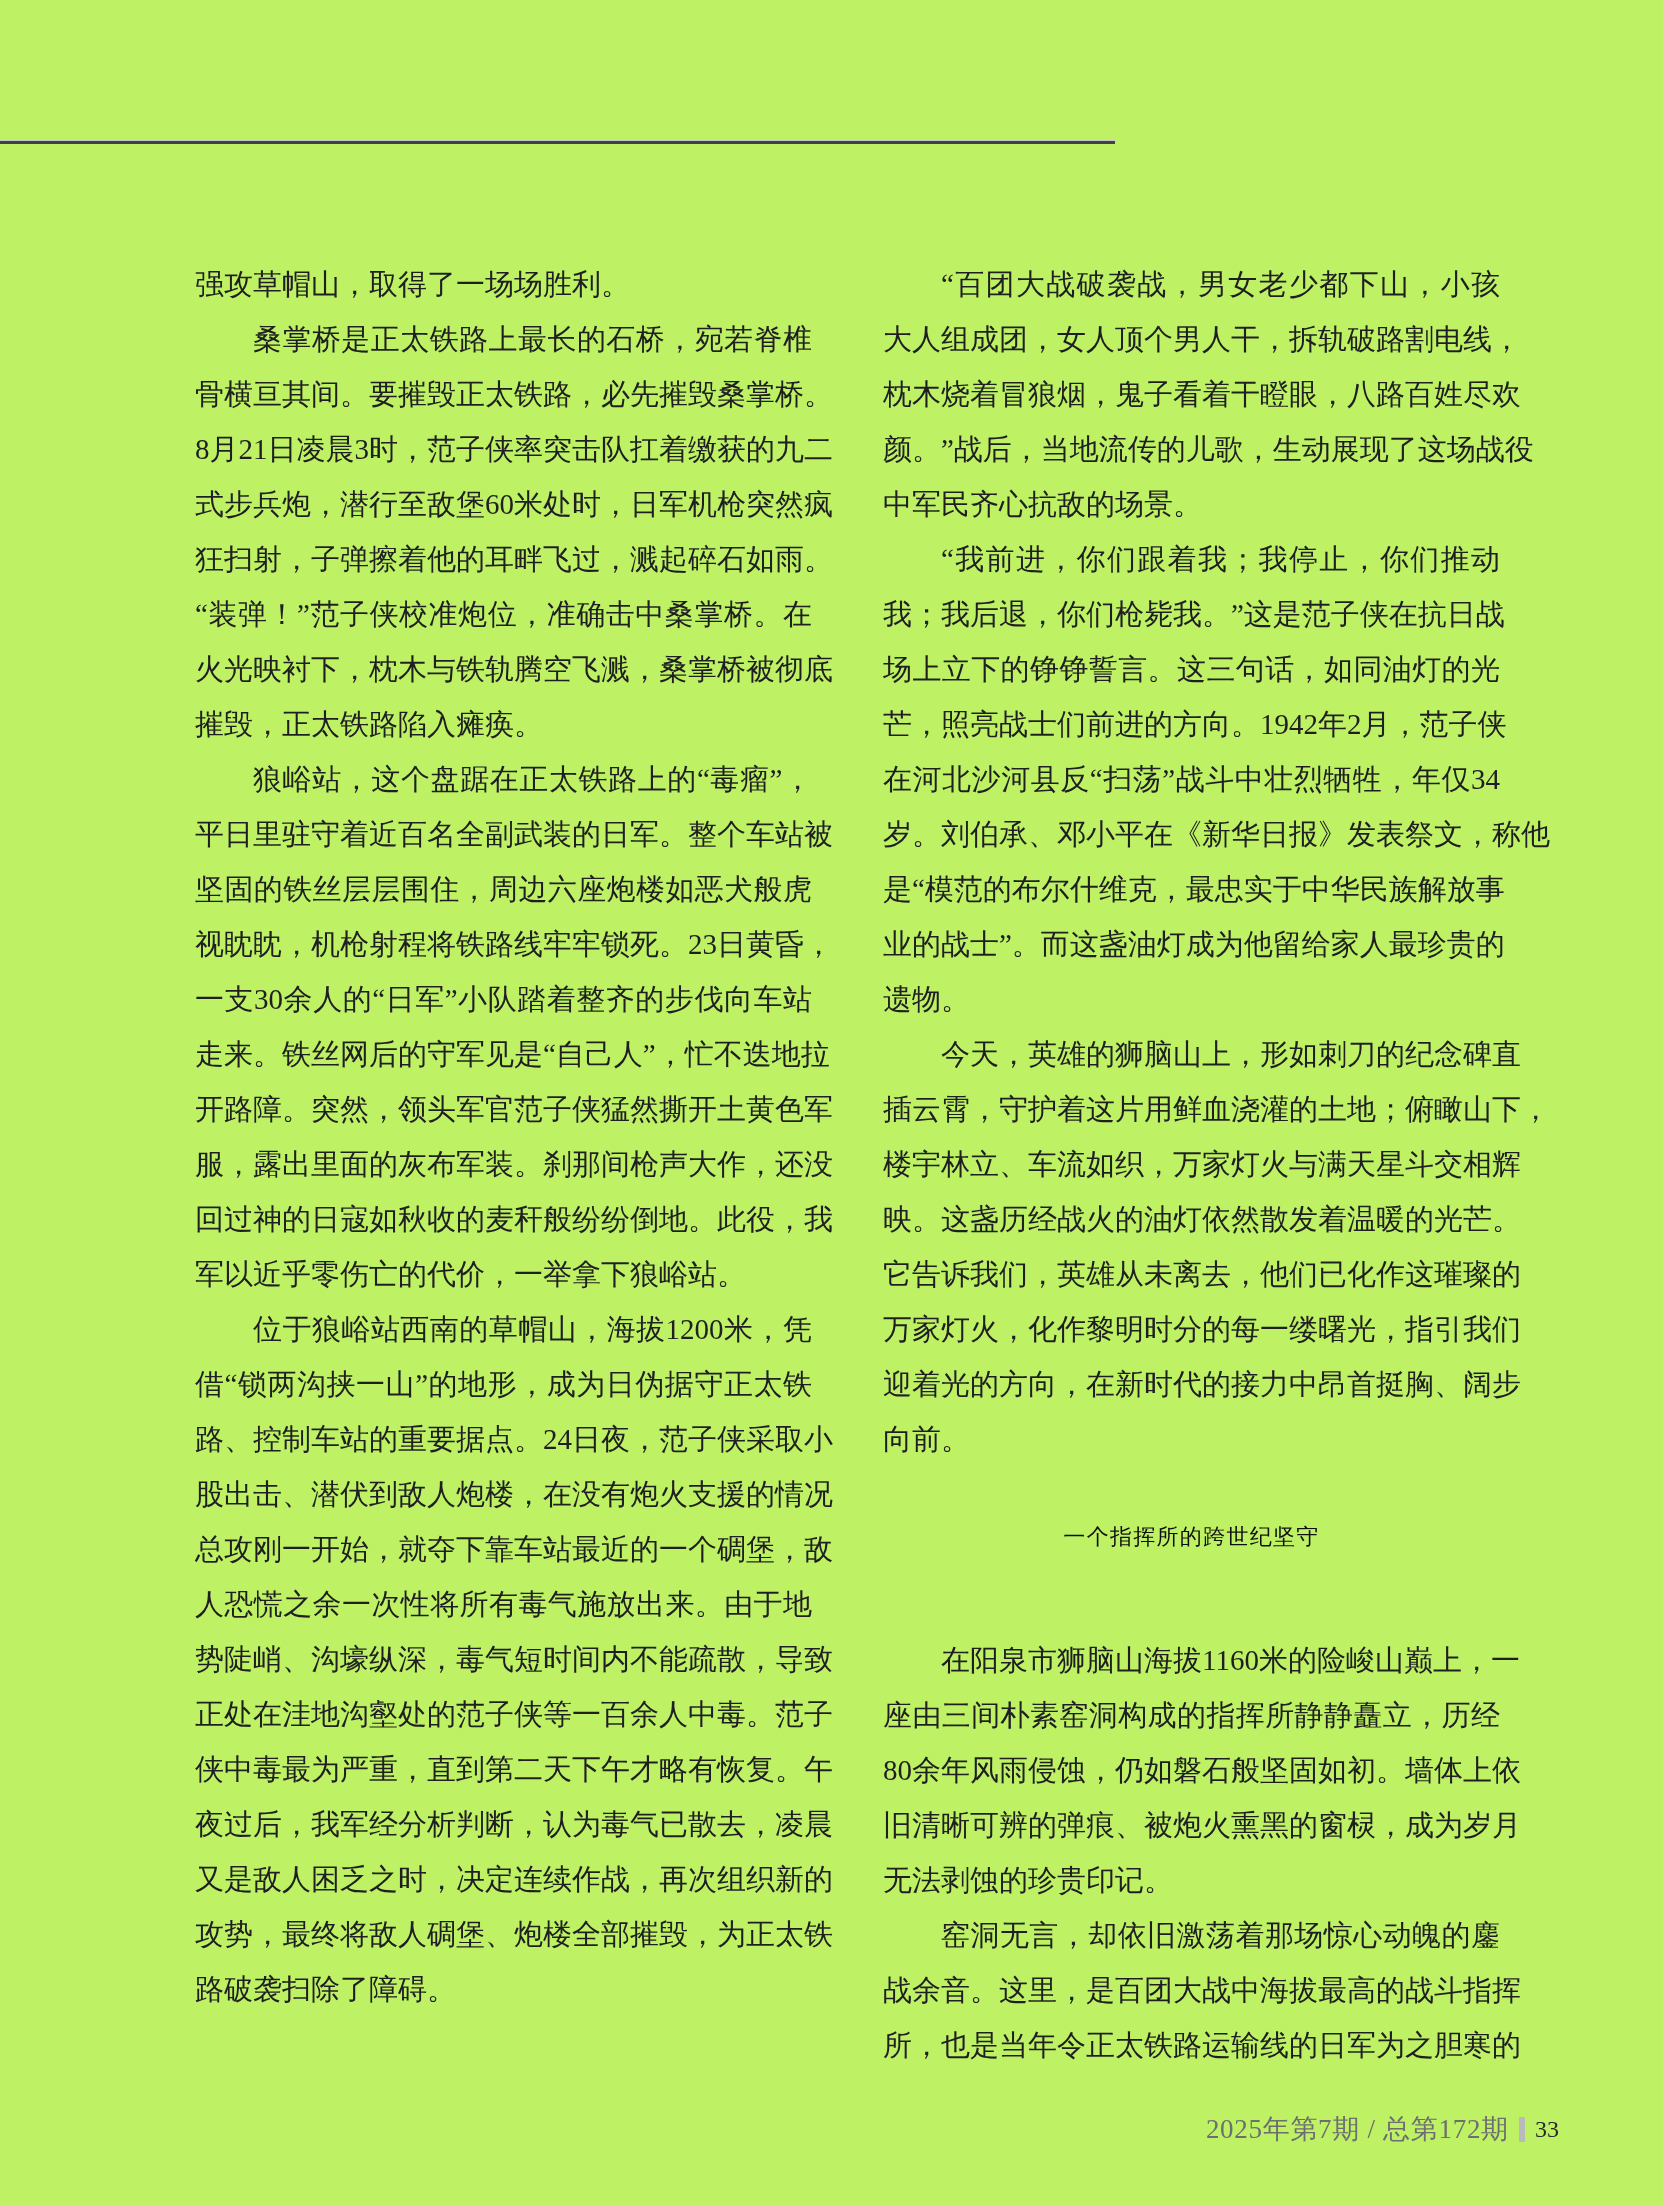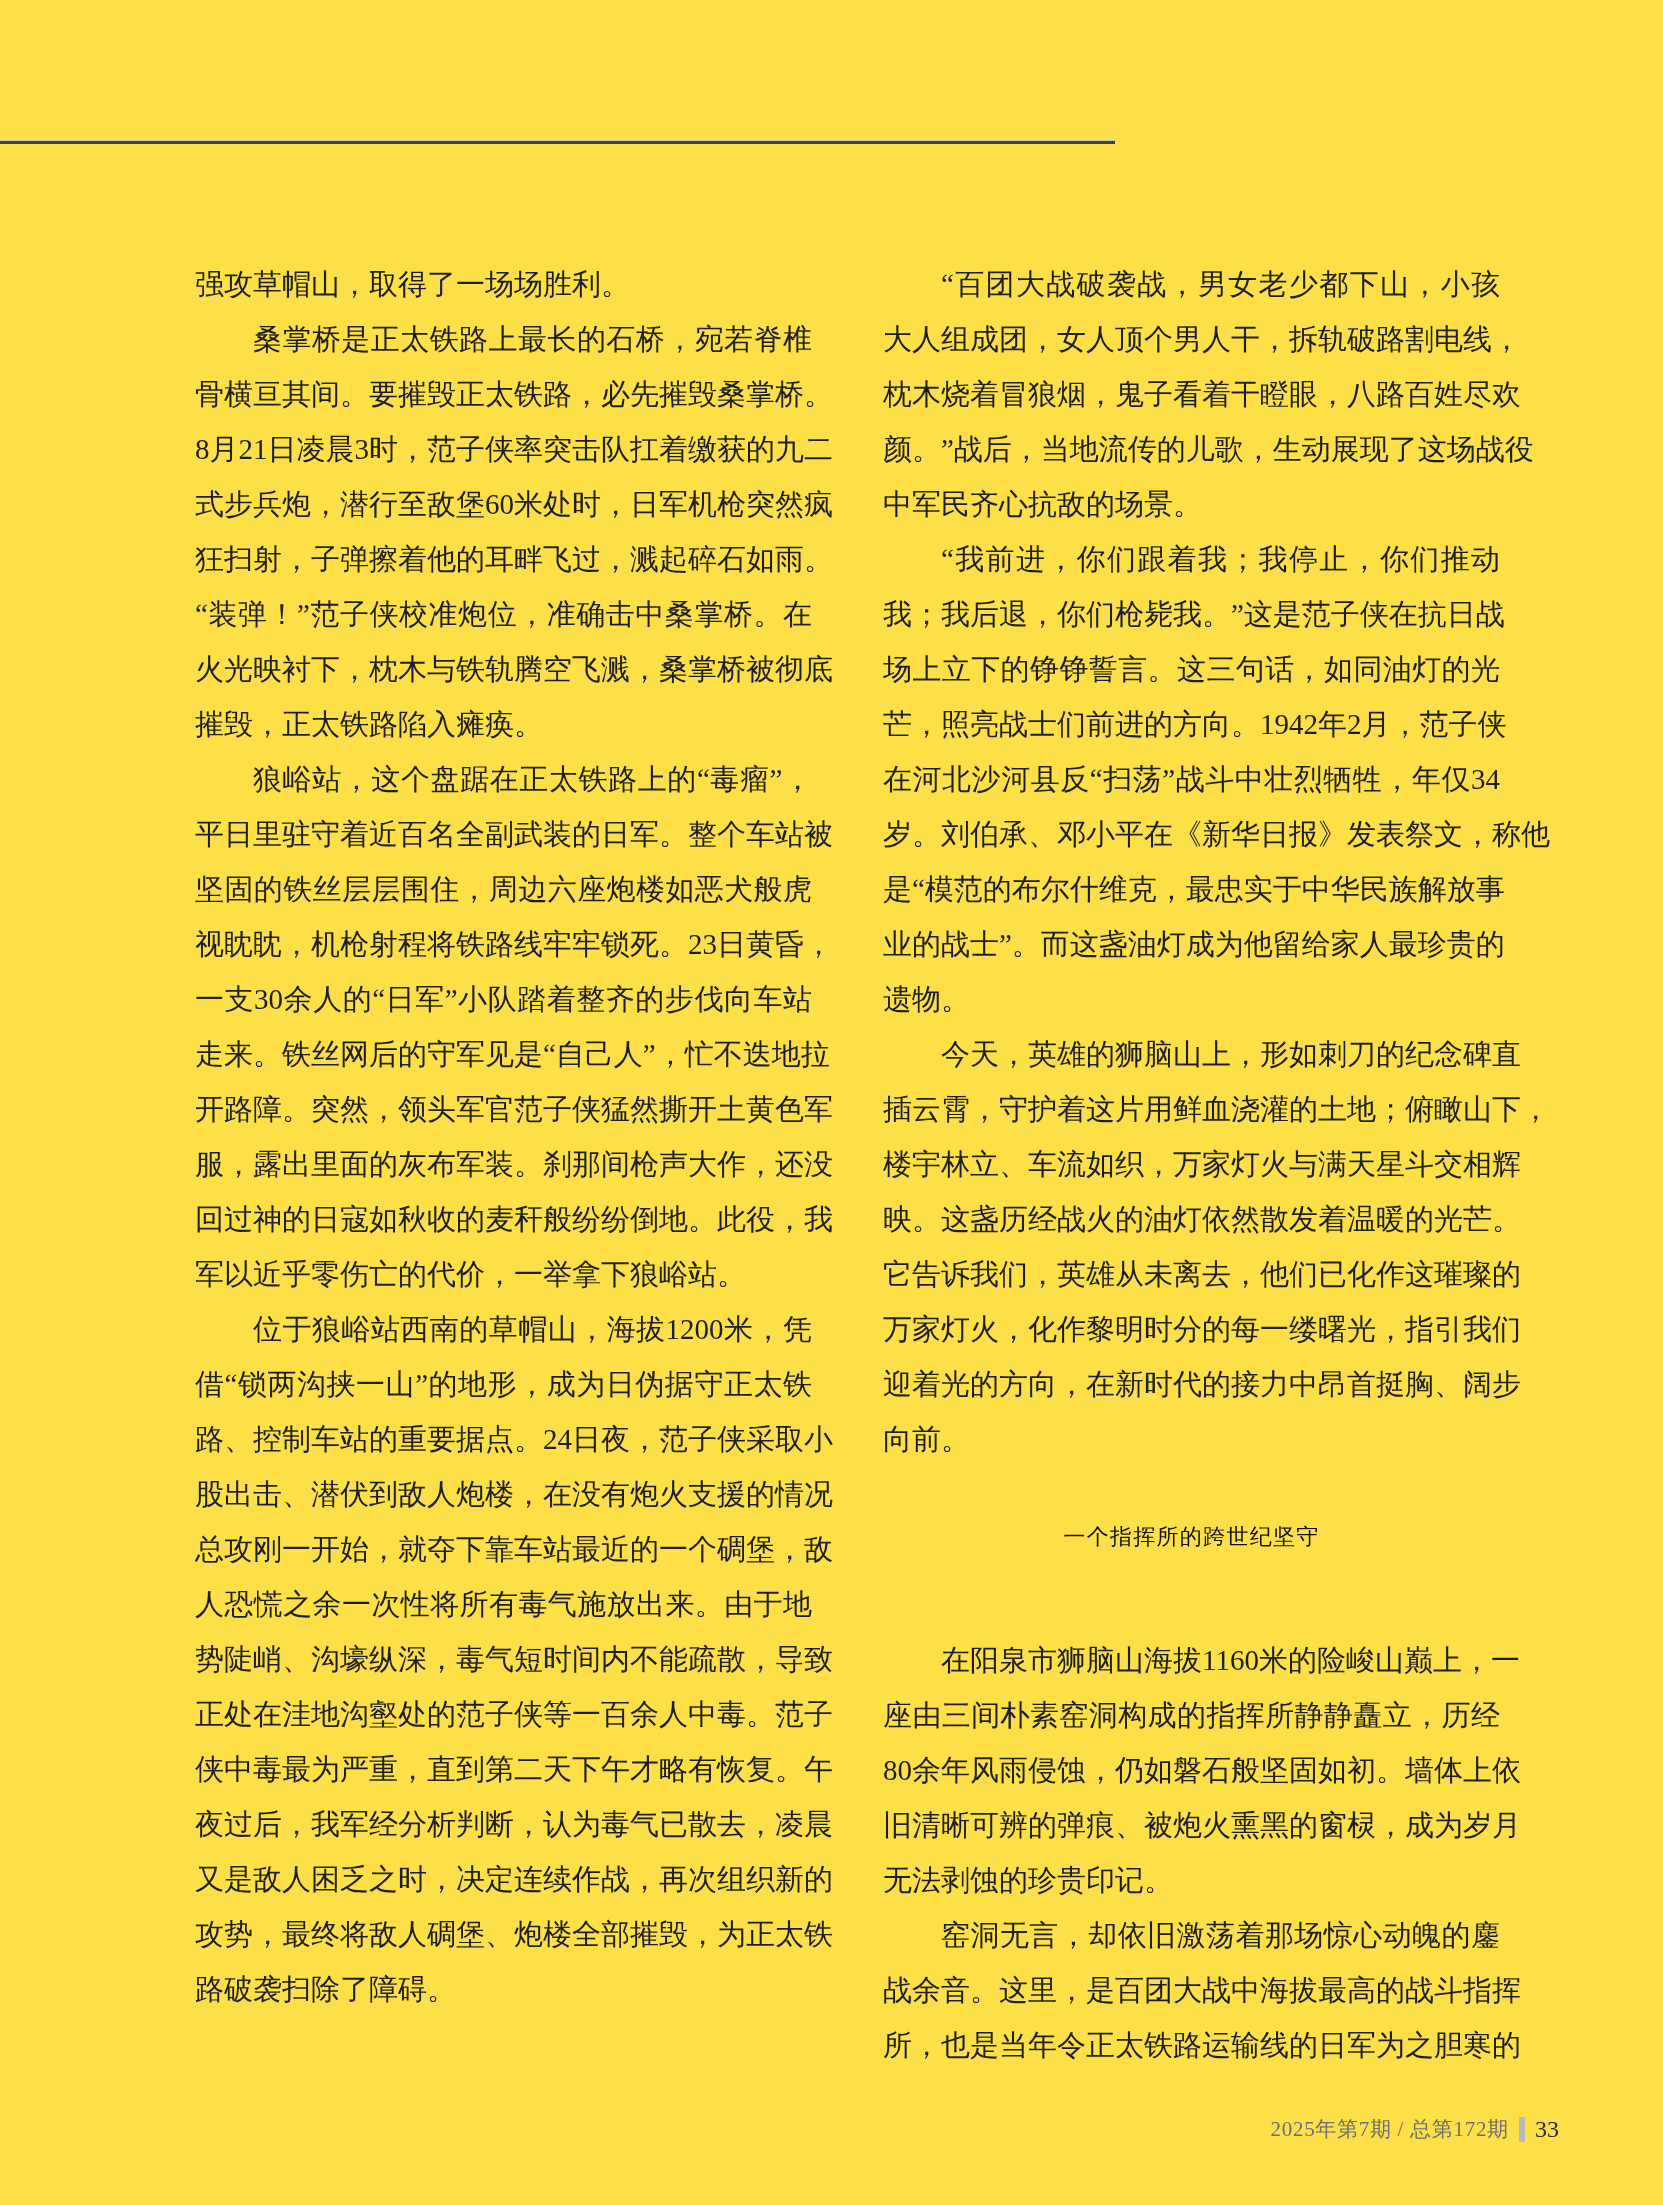--- a/index.html
+++ b/index.html
@@ -1,19 +1,19 @@
 <!DOCTYPE html>
 <html style="font-size:10.5px"><head>
 <meta charset="utf-8">
 <style>
   html,body{margin:0;padding:0;background:#ffffff;}
   #page{
     position:relative;
     width:1664px;height:2205px;
-    background:#fde047;
+    background:#bef264;
     overflow:hidden;
     font-family:"Liberation Serif","DejaVu Serif",serif;
     color:#1f1f21;
   }
   
   #top-rule{
     position:absolute;left:0;top:140px;width:1115px;height:3.3px;
     background:#424244;border-top:1.3px solid #c7c7c9;
   }
   
@@ -41,21 +41,21 @@
     letter-spacing:1.3px;
     color:#0f0f10;
     transform:translateY(-13px);
   }
   
   #footer{
     position:absolute;right:105px;top:2112px;height:34px;
     display:flex;align-items:center;
   }
   #footer .issue{
-    font-size:21px;color:#6d6e70;letter-spacing:0.7px;
+    font-size:27px;color:#6d6e70;letter-spacing:0.7px;
     font-family:"Liberation Serif","DejaVu Serif",serif;
   }
   #footer .bar{
     width:5.2px;height:25px;background:#b9babc;margin:0 10.5px;
   }
   #footer .pageno{
     font-size:24px;color:#29292b;
     font-family:Liberation Serif, serif;
   }
 </style>

